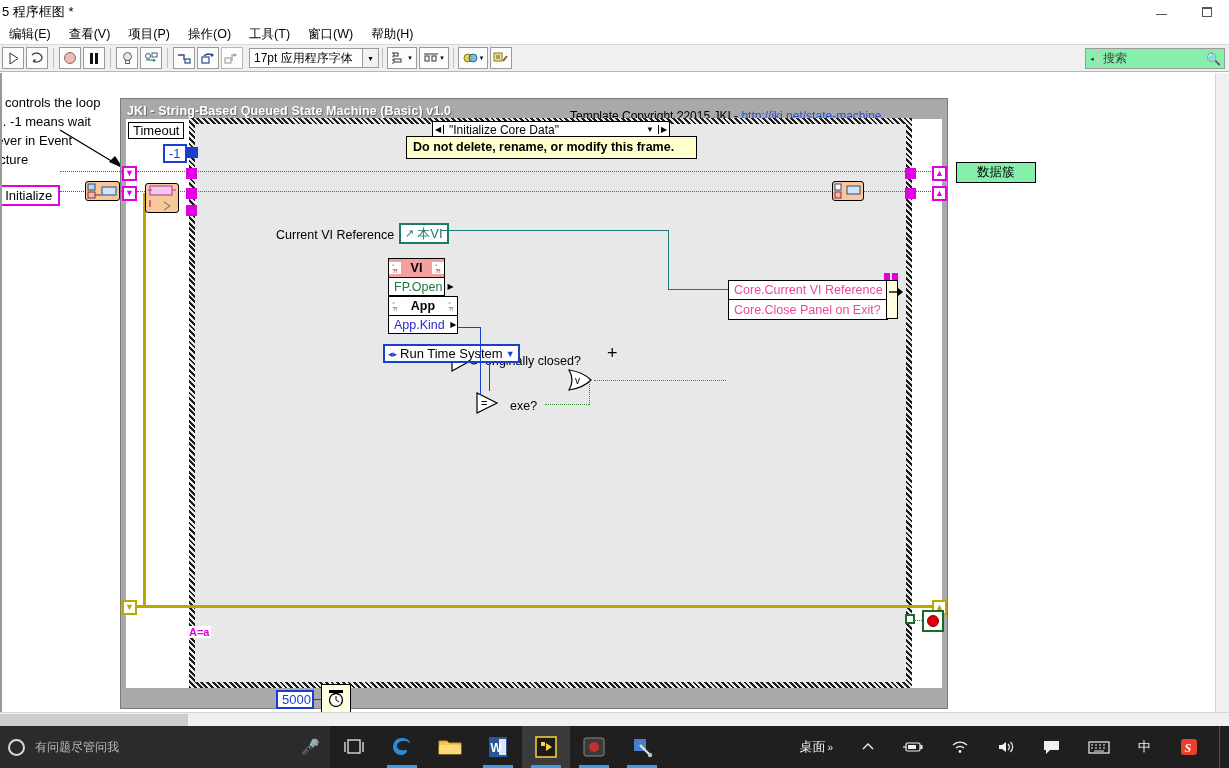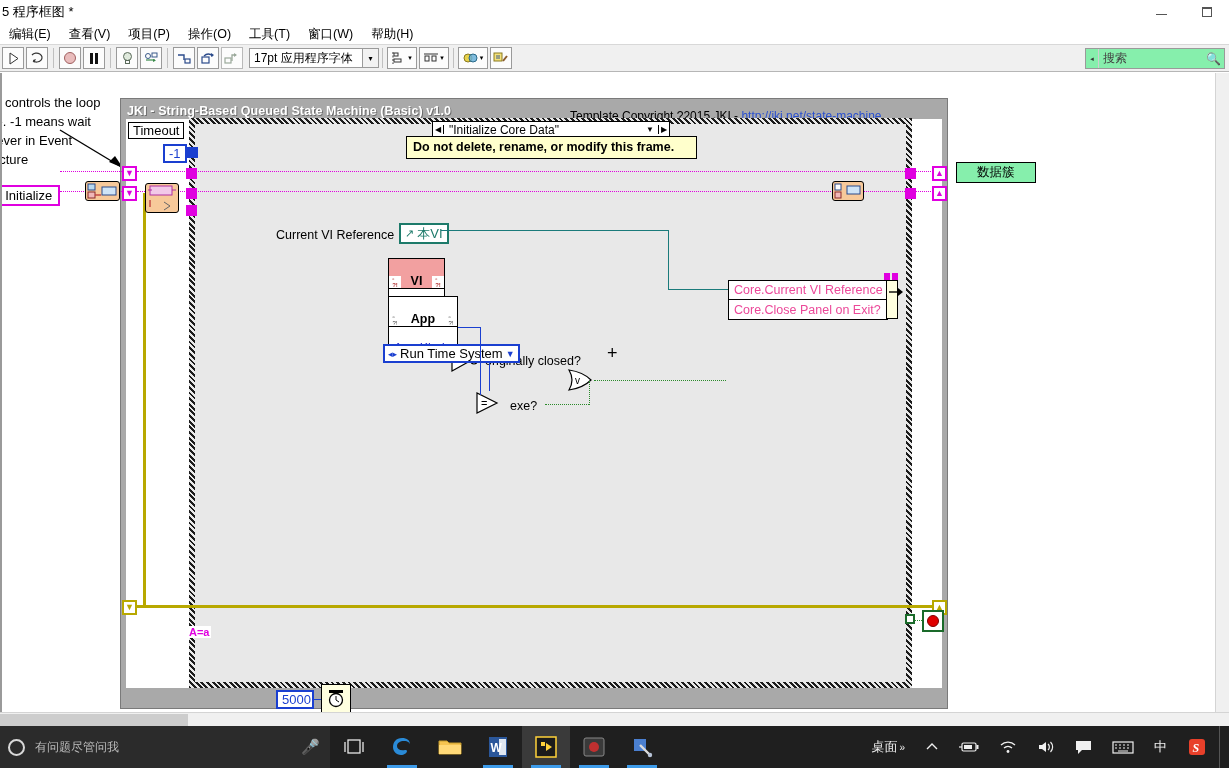--- a/index.html
+++ b/index.html
@@ -188,26 +188,26 @@
     font-size: 13px; color: #000; padding: 0px 4px; white-space: nowrap;
   }
   .blue-const {
     position: absolute; background: #ffffff; border: 2px solid #1a3fd0;
     color: #1a3fd0; font-size: 13px; padding: 0 4px; white-space: nowrap;
   }
 
   
   .prop-stack { position: absolute; }
   .prop-row {
-    display: flex; align-items: flex-end;
+    display: flex; align-items: center;
     border: 1px solid #000;
     border-bottom: 0;
     font-size: 12.5px;
     background: #ffffff;
-    height: 30px;
+    height: 19px;
   }
   .prop-row:last-child { border-bottom: 1px solid #000; }
   .prop-head {
     background: #f2a0a0; color: #000; font-weight: bold;
   }
   .prop-cellL, .prop-cellR {
     width: 12px; background: #ffffff; font-size: 6px; color: #b03030;
     display: flex; align-items: center; justify-content: center;
     line-height: 6px;
   }
@@ -336,21 +336,21 @@
     display: flex; align-items: center; justify-content: center;
     position: relative;
   }
   .tb-app.active { background: #3a3a3a; }
   .tb-app .underline {
     position: absolute; bottom: 0; left: 9px; width: 30px; height: 3px;
     background: #3d9be9;
   }
   .tray {
     margin-left: auto; display: flex; align-items: center; height: 42px;
-    padding-right: 4px; gap: 4px;
+    padding-right: 4px; gap: 12px;
   }
   .tray-item {
     color: #f0f0f0; font-size: 13px;
     padding: 0 8px; height: 42px;
     display: flex; align-items: center; justify-content: center;
   }
   .show-desktop {
     width: 6px; height: 42px; border-left: 1px solid #555;
   }
 </style>

